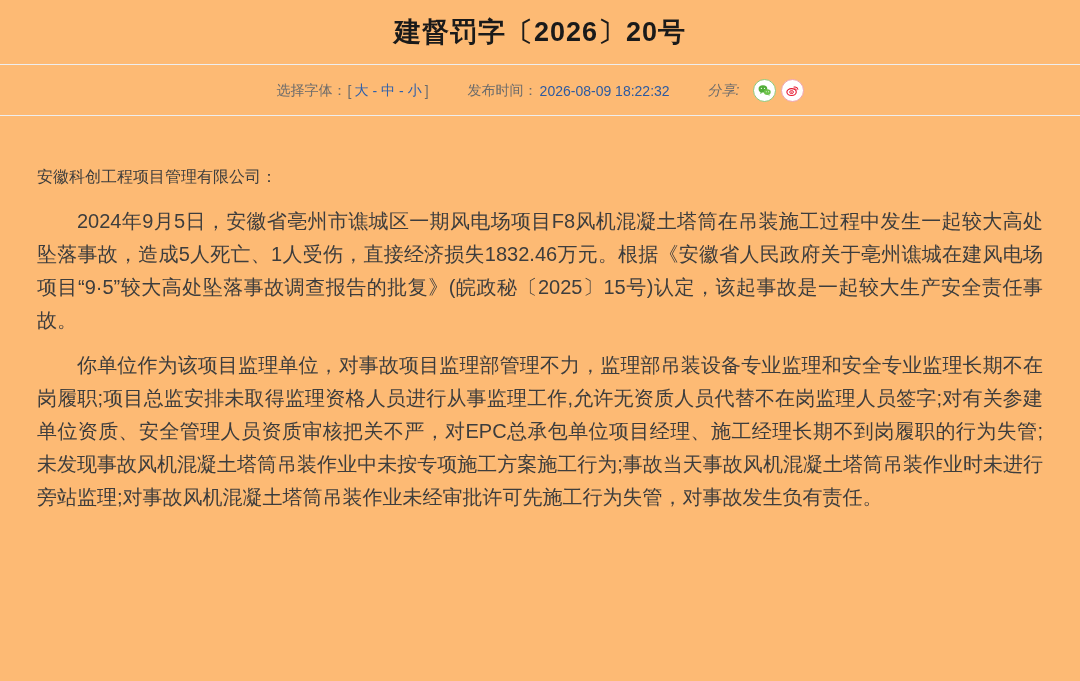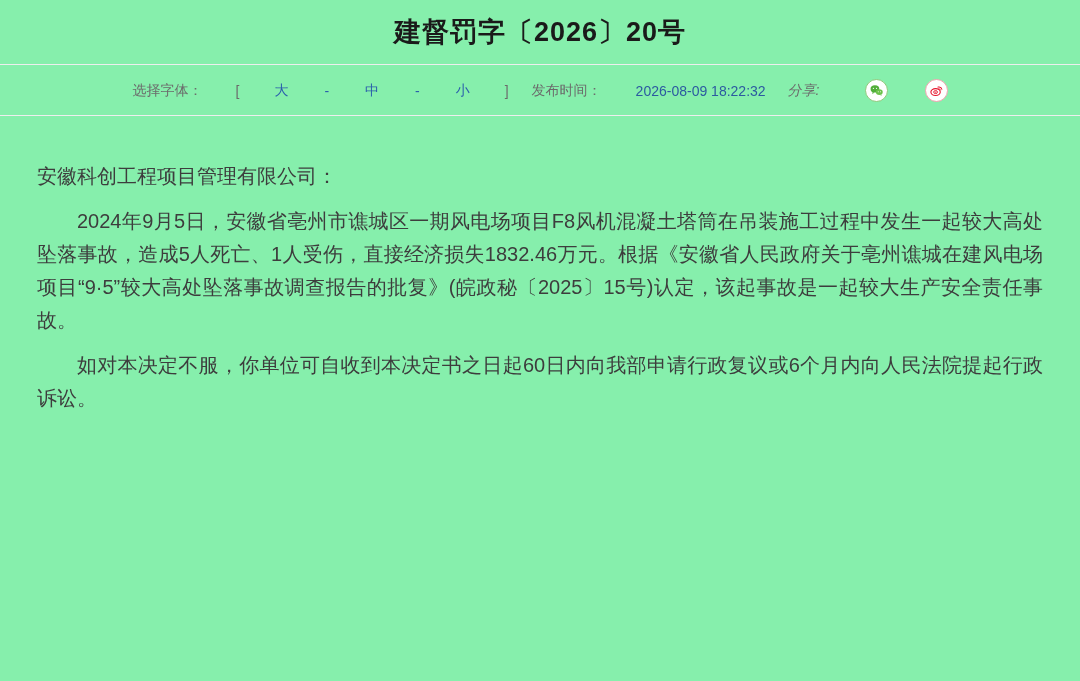--- a/index.html
+++ b/index.html
@@ -4,21 +4,21 @@
 <style>
   * { margin: 0; padding: 0; box-sizing: border-box; }
   html, body { background: #ffffff; }
   body {
     width: 1080px;
     height: 681px;
     font-family: "Liberation Sans", "DejaVu Sans", sans-serif;
     color: #333333;
     overflow: hidden;
   }
-  .page { width: 1080px; height: 681px; background: #86efac; }
+  .page { width: 1080px; height: 681px; background: #fdba74; }
 
   h1.doc-title {
     text-align: center;
     font-size: 27px;
     font-weight: 700;
     color: #1a1a1a;
     letter-spacing: 1px;
     padding-top: 14px;
     height: 52px;
   }
@@ -27,22 +27,22 @@
     margin-top: 12px;
     border-top: 1px solid #eeeeee;
     border-bottom: 1px solid #eeeeee;
     padding: 14px 0 13px 0;
     display: flex;
     justify-content: center;
     align-items: center;
     font-size: 14px;
     color: #6b6b6b;
   }
-  .toolbar-strip .group { display: flex; align-items: center; gap: 32px; }
-  .toolbar-strip .gap-lg { margin-left: 22px; }
+  .toolbar-strip .group { display: flex; align-items: center; }
+  .toolbar-strip .gap-lg { margin-left: 38px; }
   .fs-link {
     color: #2b5fac;
     cursor: pointer;
     text-decoration: none;
     padding: 0 2px;
   }
   .fs-sep { color: #2b5fac; padding: 0 2px; }
   .bracket { color: #6b6b6b; padding: 0 1px; }
   .pub-time { color: #2c5aa0; margin-left: 2px; }
   .share-label { margin-right: 8px; font-style: italic; }
@@ -58,21 +58,21 @@
   }
   .share-wechat { border: 1px solid #8fc97a; }
   .share-weibo  { border: 1px solid #f0a3ae; }
   .share-icon svg { display: block; }
 
   .content {
     padding: 0 37px;
     margin-top: 44px;
   }
   .recipient {
-    font-size: 20px;
+    font-size: 16px;
     line-height: 33px;
     color: #3d3d3d;
     margin-bottom: 12px;
   }
   p.para {
     font-size: 20px;
     line-height: 33px;
     color: #3d3d3d;
     text-indent: 2em;
     text-align: justify;
@@ -128,17 +128,17 @@
           <path d="M15.2 9.3 Q18 8.9 18.5 11.2" fill="none" stroke="#e6162d" stroke-width="1.5" stroke-linecap="round"></path>
         </svg>
       </span>
     </div>
   </div>
 
   <div class="content">
     <p class="recipient">安徽科创工程项目管理有限公司：</p>
 
     <p class="para">2024年9月5日，安徽省亳州市谯城区一期风电场项目F8风机混凝土塔筒在吊装施工过程中发生一起较大高处坠落事故，造成5人死亡、1人受伤，直接经济损失1832.46万元。根据《安徽省人民政府关于亳州谯城在建风电场项目“9·5”较大高处坠落事故调查报告的批复》(皖政秘〔2025〕15号)认定，该起事故是一起较大生产安全责任事故。</p>
-    <p class="para">如对本决定不服，你单位可自收到本决定书之日起60日内向我部申请行政复议或6个月内向人民法院提起行政诉讼。</p>
+    <p class="para">你单位作为该项目监理单位，对事故项目监理部管理不力，监理部吊装设备专业监理和安全专业监理长期不在岗履职;项目总监安排未取得监理资格人员进行从事监理工作,允许无资质人员代替不在岗监理人员签字;对有关参建单位资质、安全管理人员资质审核把关不严，对EPC总承包单位项目经理、施工经理长期不到岗履职的行为失管;未发现事故风机混凝土塔筒吊装作业中未按专项施工方案施工行为;事故当天事故风机混凝土塔筒吊装作业时未进行旁站监理;对事故风机混凝土塔筒吊装作业未经审批许可先施工行为失管，对事故发生负有责任。</p>
 
   </div>
 
 </div>
 
 </body></html>

